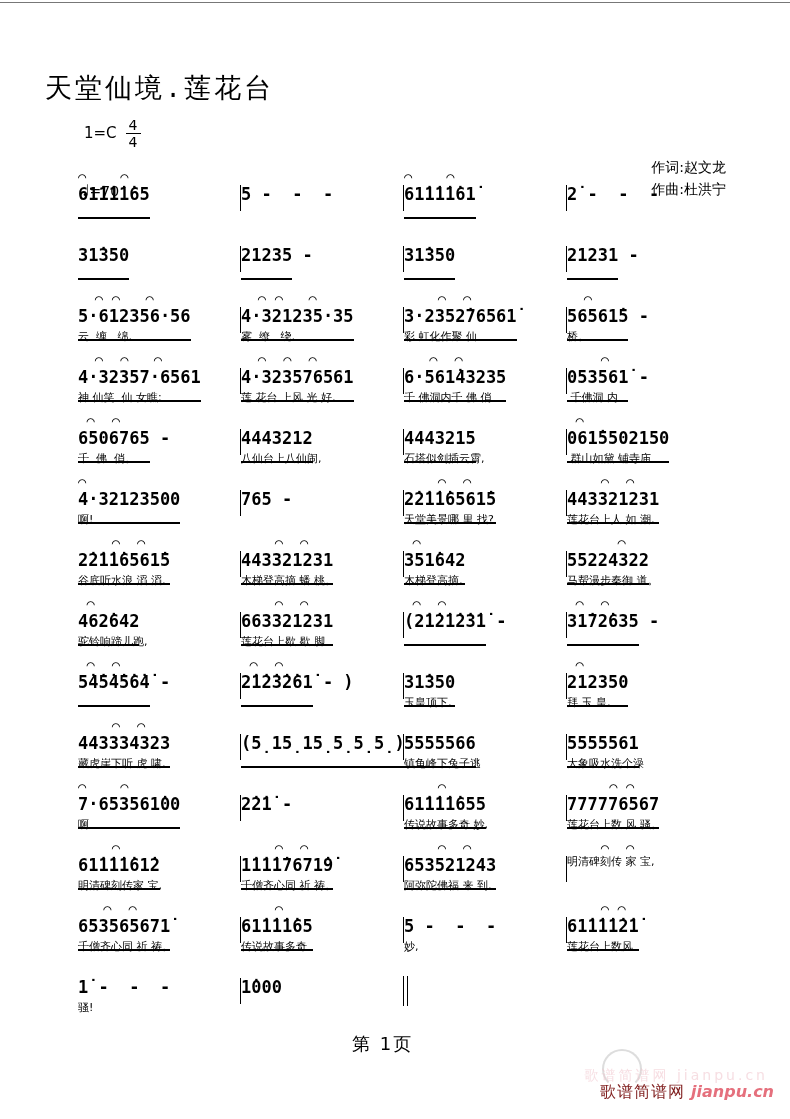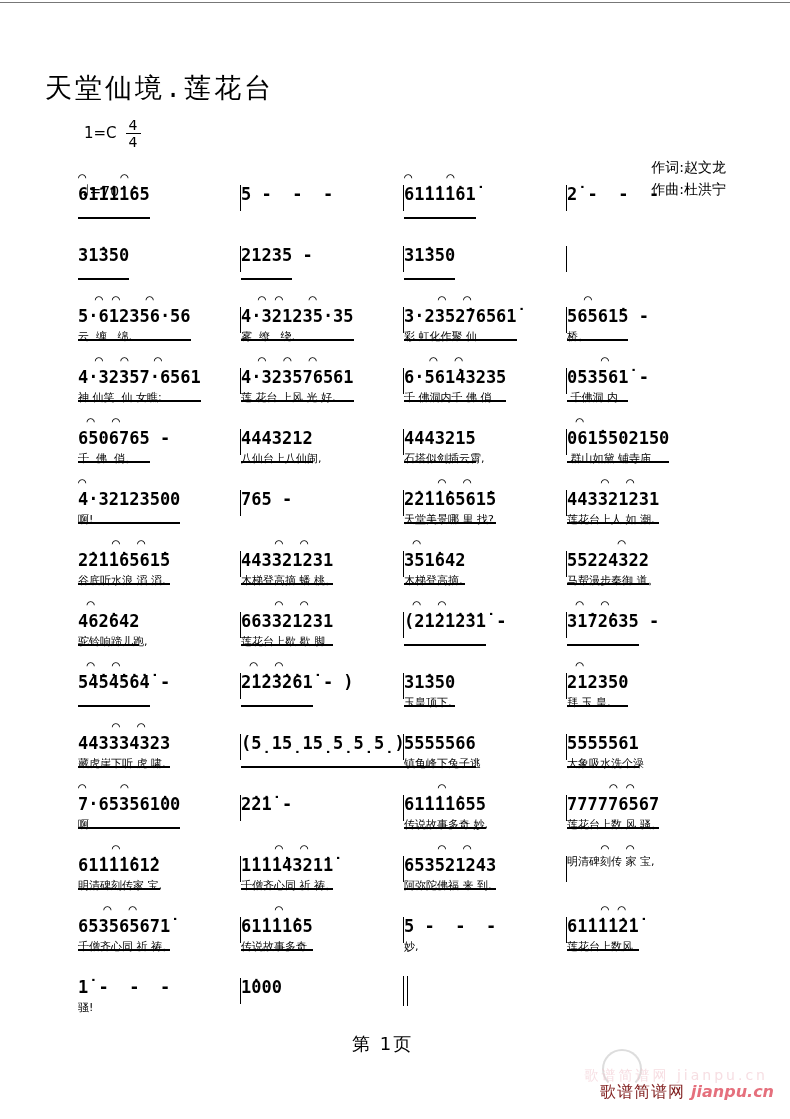--- a/index.html
+++ b/index.html
@@ -101,20 +101,21 @@
       </div>
       <div class="bar"></div>
       <div class="cell">
         <div class="arcline"> </div>
         <div class="nline"><span class="n u">31̇350</span><span class="d"></span></div>
         <div class="lyr">&nbsp;</div>
       </div>
       <div class="bar"></div>
       <div class="cell">
         <div class="arcline"> </div>
+        <div class="nline"><span class="n u">21231</span><span class="d"> -</span></div>
         <div class="lyr">&nbsp;</div>
       </div>
     </div>
     <div class="srow">
       <div class="cell">
         <div class="arcline">  ◠ ◠   ◠</div>
         <div class="nline"><span class="n u">5·612356·56</span><span class="d"></span></div>
         <div class="lyr">云  缠   绵,</div>
       </div>
       <div class="bar"></div>
@@ -338,21 +339,21 @@
     </div>
     <div class="srow">
       <div class="cell">
         <div class="arcline">    ◠</div>
         <div class="nline"><span class="n u">61̇1̇1̇1̇61̇2</span><span class="d"></span></div>
         <div class="lyr">明清碑刻传家 宝,</div>
       </div>
       <div class="bar"></div>
       <div class="cell">
         <div class="arcline">    ◠  ◠</div>
-        <div class="nline"><span class="n u">1̇1̇1̇1̇4321̇1̇</span><span class="d"></span></div>
+        <div class="nline"><span class="n u">1̇1̇1̇1̇7671̇9̇</span><span class="d"></span></div>
         <div class="lyr">千僧齐心同 祈 祷。</div>
       </div>
       <div class="bar"></div>
       <div class="cell">
         <div class="arcline">    ◠  ◠</div>
         <div class="nline"><span class="n u">653521243</span><span class="d"></span></div>
         <div class="lyr">阿弥陀佛福 来 到,</div>
       </div>
       <div class="bar"></div>
       <div class="cell">

